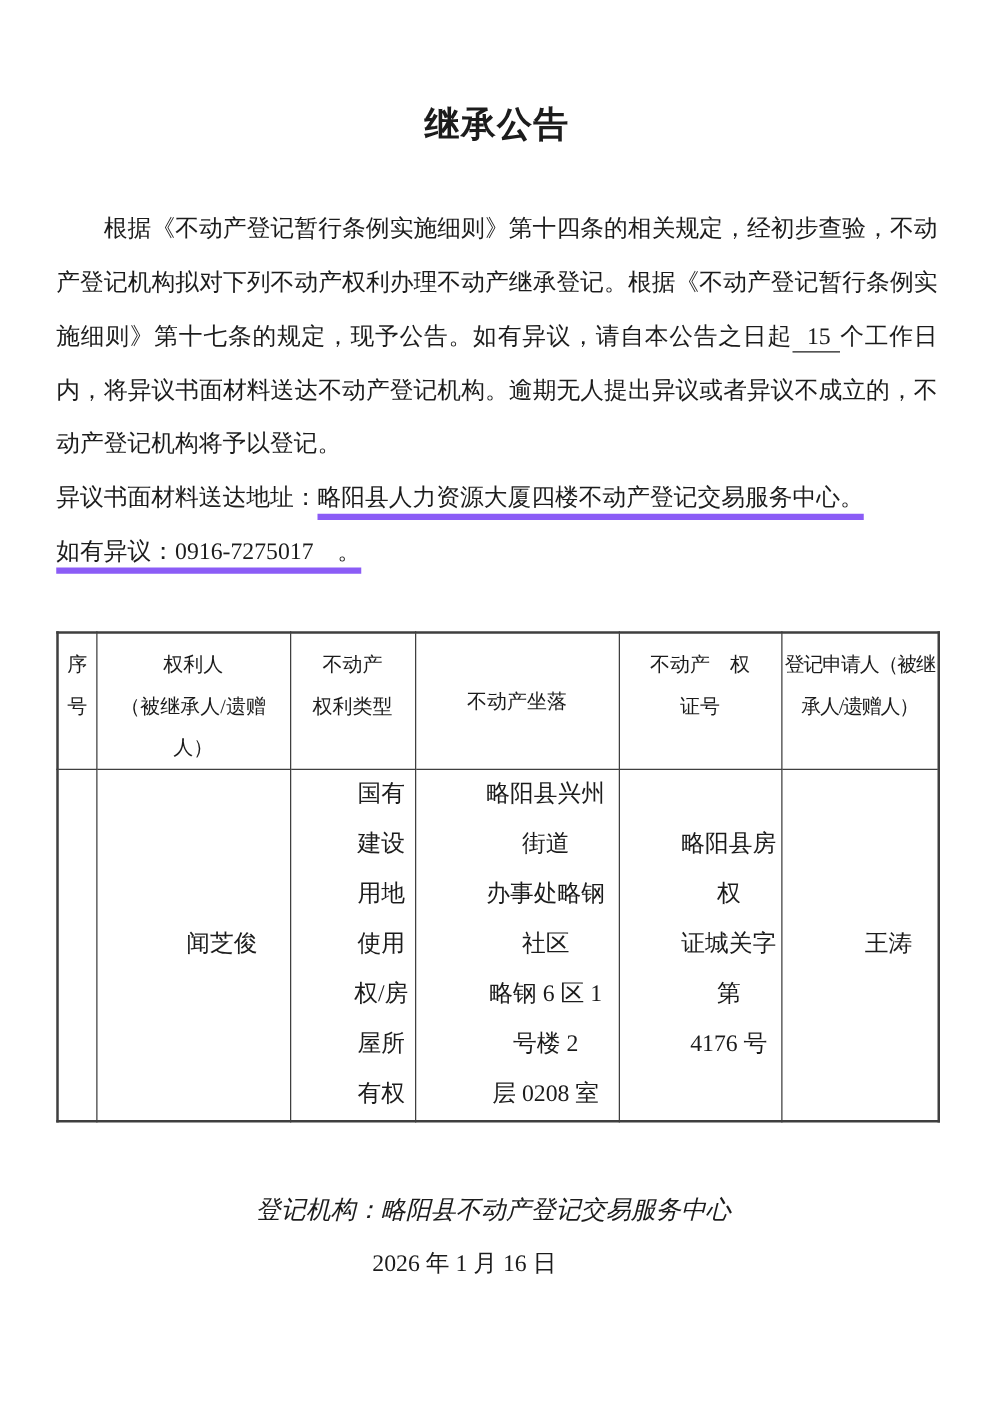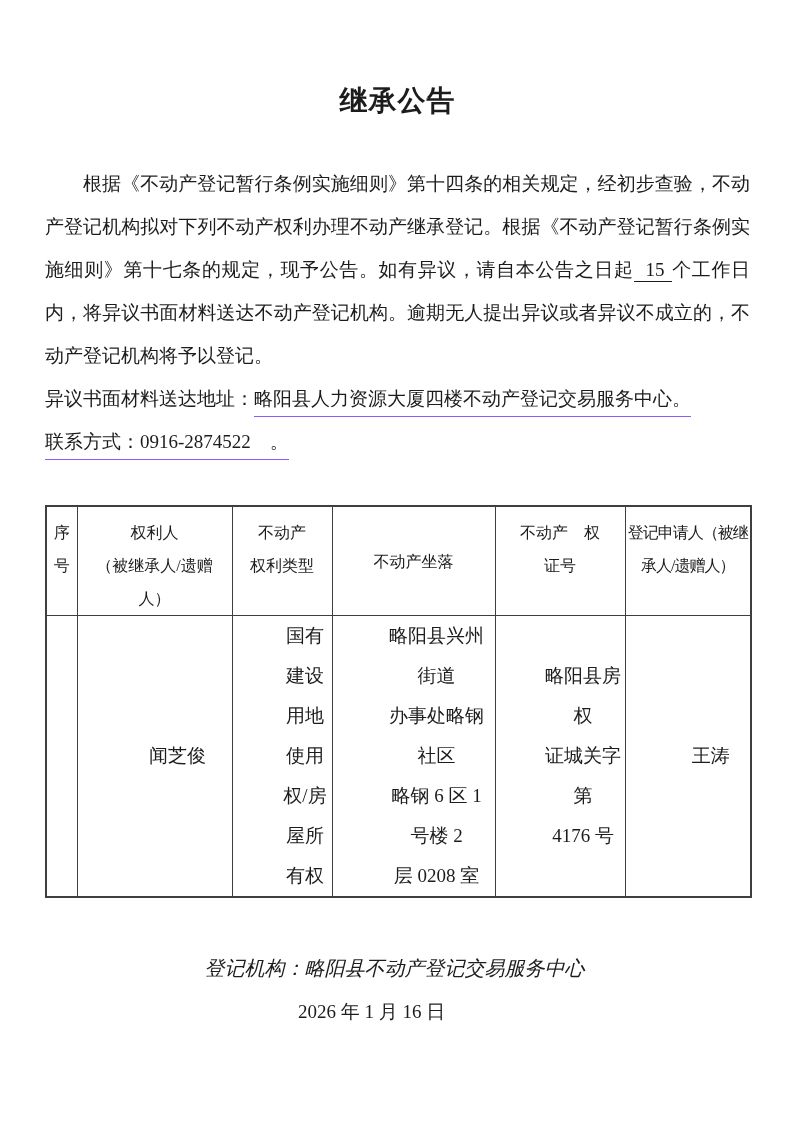--- a/index.html
+++ b/index.html
@@ -40,22 +40,22 @@
   .flow-line {
     margin: 0;
     font-size: 19px;
     line-height: 43px;
   }
   .u-seg {
     border-bottom: 1px solid #1c1c1c;
     padding: 0 7px 1px 12px;
   }
   .u-text {
-    border-bottom: 1px solid #8b5cf6;
-    padding-bottom: 7px;
+    border-bottom: 5px solid #8b5cf6;
+    padding-bottom: 2px;
   }
   table.announce {
     border-collapse: collapse;
     table-layout: fixed;
     width: 705px;
     margin-top: 42px;
     border: 2px solid #3f3f3f;
   }
   table.announce td {
     border: 1px solid #3f3f3f;
@@ -100,21 +100,21 @@
 
 <div class="page">
 
   <h1 class="title">继承公告</h1>
 
 
   <p class="body-para"><span>根据《不动产登记暂行条例实施细则》第十四条的相关规定，经初步查验，不动产登记机构拟对下列不动产权利办理不动产继承登记。根据《不动产登记暂行条例实施细则》第十七条的规定，现予公告。如有异议，请自本公告之日起</span><span class="u-seg">15</span><span>个工作日内，将异议书面材料送达不动产登记机构。逾期无人提出异议或者异议不成立的，不动产登记机构将予以登记。</span></p>
 
   <p class="flow-line"><span>异议书面材料送达地址：</span><span class="u-text">略阳县人力资源大厦四楼不动产登记交易服务中心。</span></p>
 
-  <p class="flow-line"><span class="u-text"><span>联系方式：</span><span>0916-2874522</span><span>　。</span></span></p>
+  <p class="flow-line"><span class="u-text"><span>如有异议：</span><span>0916-7275017</span><span>　。</span></span></p>
 
   <table class="announce">
     <colgroup>
       <col style="width:31px">
       <col style="width:155px">
       <col style="width:100px">
       <col style="width:163px">
       <col style="width:130px">
       <col style="width:126px">
     </colgroup>

